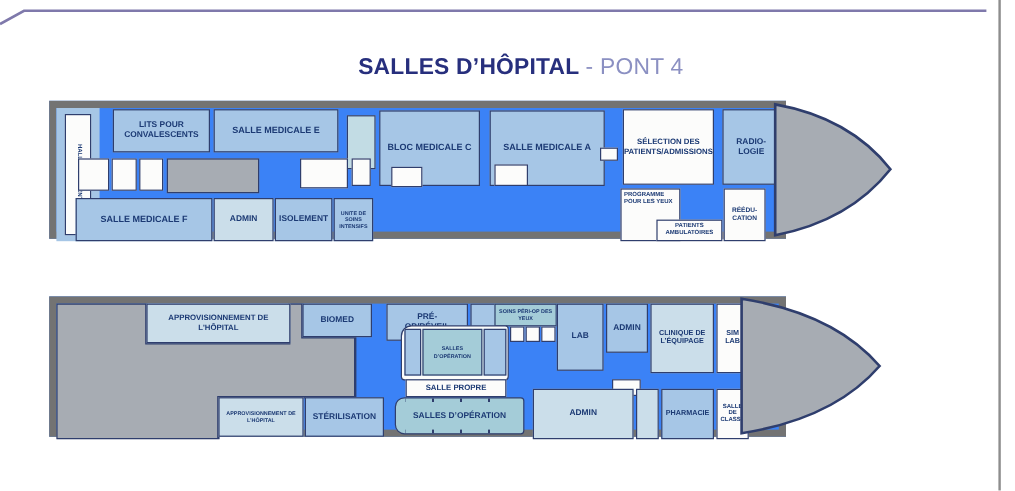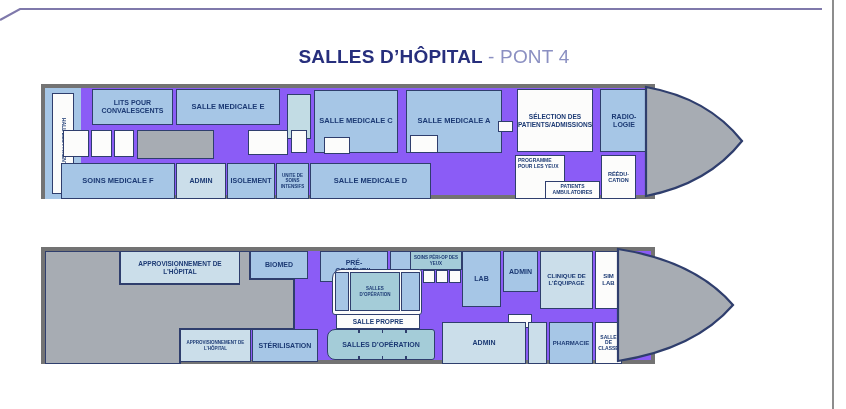--- a/index.html
+++ b/index.html
@@ -2,21 +2,21 @@
 <html><head>
 <meta charset="utf-8">
 <style>
   html,body{margin:0;padding:0;background:#fff;}
   .canvas{position:relative;width:846px;height:409px;background:#ffffff;overflow:hidden;
           font-family:"Liberation Sans",sans-serif;}
   .frame-right{position:absolute;top:0;left:832px;width:2px;height:409px;background:#8d8d8d;}
   .title{position:absolute;left:44px;width:780px;text-align:center;font-size:19px;font-weight:700;
          color:#272f7d;letter-spacing:.2px;white-space:nowrap;}
   .title .suffix{font-weight:400;color:#8b90c2;}
-  .deck{position:absolute;background:#8b5cf6;border:4px solid #737373;box-sizing:border-box;}
+  .deck{position:absolute;background:#3b82f6;border:6px solid #737373;box-sizing:border-box;}
   .room{position:absolute;display:flex;align-items:center;justify-content:center;text-align:center;
         font-weight:700;color:#1c3a74;border:1.2px solid #2f3e6d;box-sizing:border-box;
         font-size:7.5px;line-height:1.12;padding:1px;overflow:hidden;}
   .blue{background:#a6c6e6}.pale{background:#cbdeea}.paleteal{background:#c2dce4}
   .teal{background:#a4ccd8}.white{background:#fcfcfb}.grayroom{background:#a7acb3}
   .nob{border:none}
   .fs45{font-size:4.5px}.fs5{font-size:5px}.fs55{font-size:5.5px}.fs6{font-size:6px}
   .fs65{font-size:6.5px}.fs7{font-size:7px}
   .tl{align-items:flex-start;justify-content:flex-start;text-align:left;padding:2px;}
   .vert{writing-mode:vertical-rl;}
@@ -42,40 +42,39 @@
     <span class="suffix"> <span>- PONT 4</span></span>
   </div>
 
   <div class="deck" style="left:41px;top:84px;width:614px;height:115px">
     <div class="room blue nob" style="left:0;top:0;width:36px;height:111px"></div>
     <div class="room white vert fs5" style="left:7px;top:5px;width:22px;height:101px">HALL DES PATIENTS</div>
 
     <div class="room blue fs7" style="left:47px;top:1px;width:81px;height:36px">LITS POUR CONVALESCENTS</div>
     <div class="room blue" style="left:131px;top:1px;width:104px;height:36px">SALLE MEDICALE E</div>
     <div class="room paleteal" style="left:242px;top:6px;width:24px;height:45px"></div>
-    <div class="room blue" style="left:269px;top:2px;width:84px;height:63px">SALLE MEDICALE C</div>
+    <div class="room blue" style="left:269px;top:2px;width:84px;height:63px">BLOC MEDICALE C</div>
     <div class="room blue" style="left:361px;top:2px;width:96px;height:63px">SALLE MEDICALE A</div>
     <div class="room white" style="left:365px;top:47px;width:28px;height:18px"></div>
     <div class="room white" style="left:453px;top:33px;width:15px;height:11px"></div>
     <div class="room white fs65" style="left:472px;top:1px;width:76px;height:63px">SÉLECTION DES PATIENTS/ADMISSIONS</div>
     <div class="room blue fs7" style="left:555px;top:1px;width:48px;height:63px">RADIO-LOGIE</div>
 
     <div class="room white" style="left:18px;top:42px;width:26px;height:27px"></div>
     <div class="room white" style="left:46px;top:42px;width:21px;height:27px"></div>
     <div class="room white" style="left:69px;top:42px;width:20px;height:27px"></div>
     <div class="room grayroom" style="left:92px;top:42px;width:77px;height:29px"></div>
     <div class="room white" style="left:203px;top:42px;width:40px;height:25px"></div>
     <div class="room white" style="left:246px;top:42px;width:16px;height:23px"></div>
     <div class="room white" style="left:279px;top:49px;width:26px;height:17px"></div>
 
-    <div class="room blue" style="left:16px;top:75px;width:114px;height:36px">SOINS MEDICALE F</div>
+    <div class="room blue" style="left:16px;top:75px;width:114px;height:36px">SALLE MEDICALE F</div>
     <div class="room pale fs7" style="left:131px;top:75px;width:50px;height:36px">ADMIN</div>
     <div class="room blue fs7" style="left:182px;top:75px;width:48px;height:36px">ISOLEMENT</div>
     <div class="room blue fs45" style="left:231px;top:75px;width:33px;height:36px">UNITE DE SOINS INTENSIFS</div>
-    <div class="room blue" style="left:265px;top:75px;width:121px;height:36px">SALLE MEDICALE D</div>
     <div class="room white fs5 tl" style="left:470px;top:67px;width:50px;height:44px">PROGRAMME POUR LES YEUX</div>
     <div class="room white fs5" style="left:500px;top:93px;width:55px;height:18px">PATIENTS AMBULATOIRES</div>
     <div class="room white fs55" style="left:556px;top:67px;width:35px;height:44px">RÉÉDU-CATION</div>
   </div>
 
   <svg class="bow" style="left:600px;top:84px" width="146" height="115">
     <path d="M46,3 Q108,14 142,57 Q108,100 46,112 Z" fill="#a7acb3" stroke="#2f3e6d" stroke-width="2.2"></path>
   </svg>
 
 

